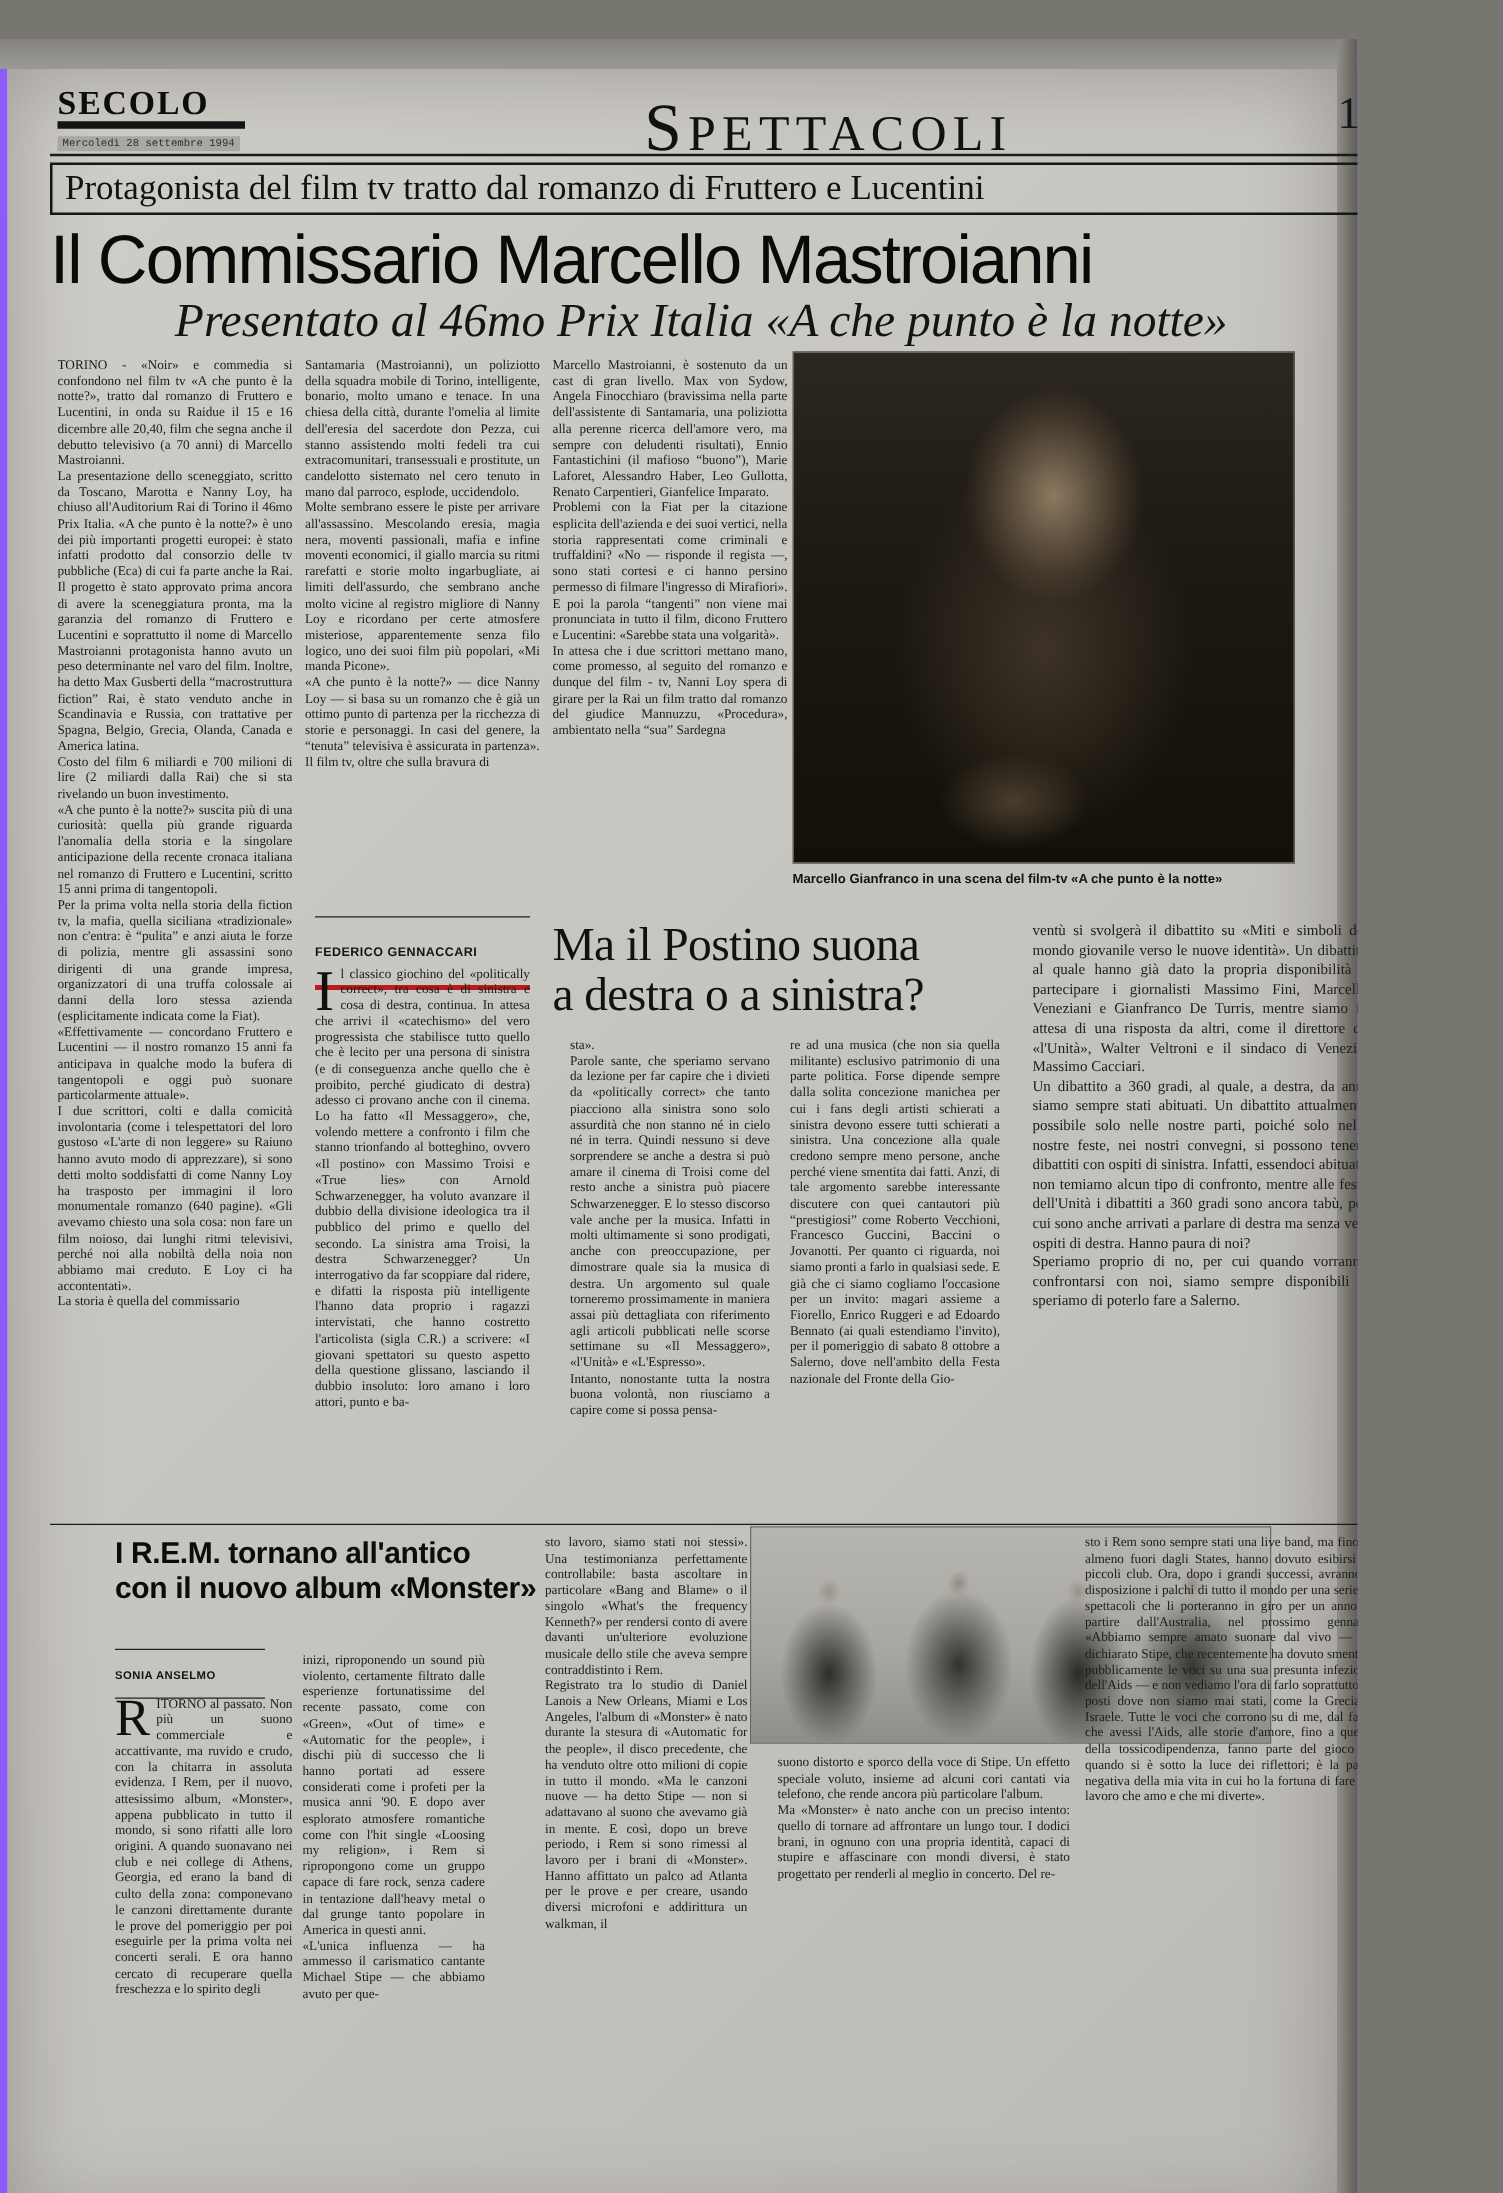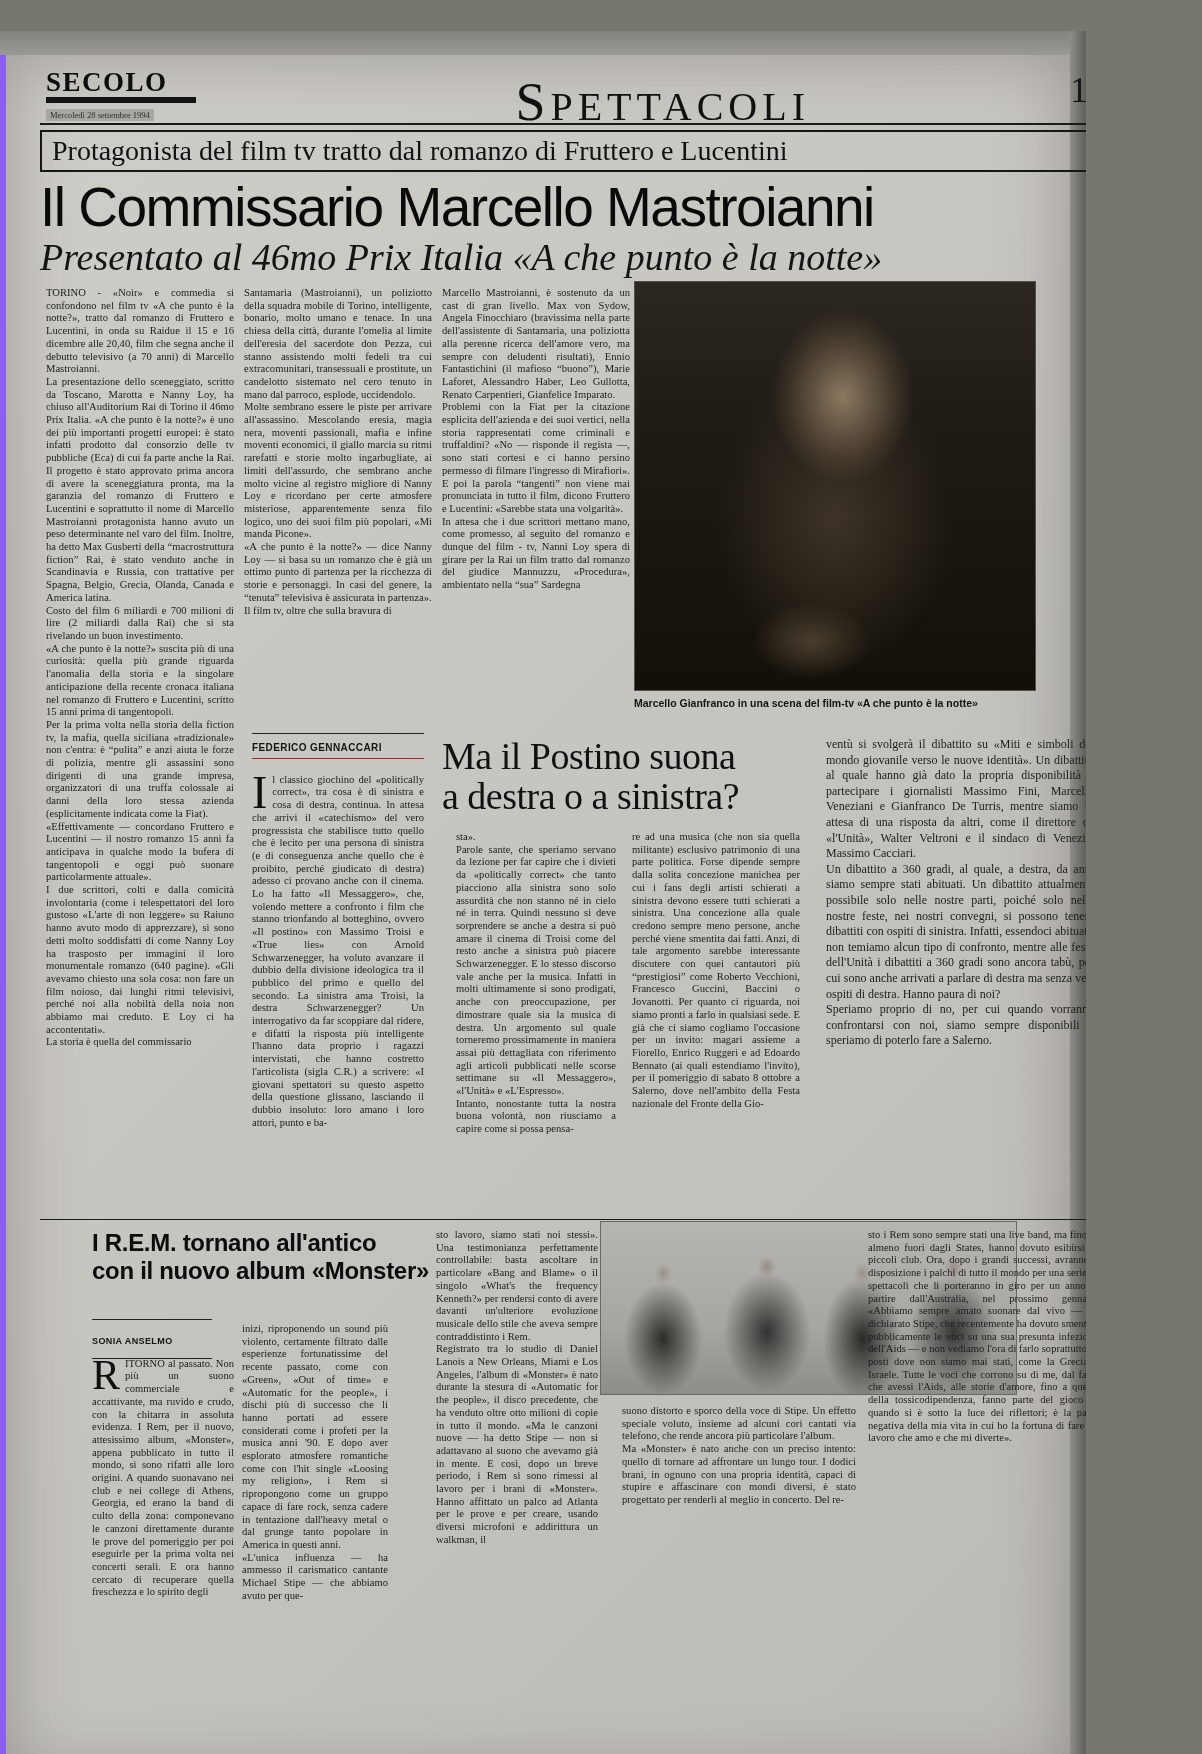--- a/index.html
+++ b/index.html
@@ -8,42 +8,42 @@
   .paper{position:absolute;left:6px;top:24px;right:16px;bottom:4px;
          background:linear-gradient(135deg,#cfcdc8 0%,#c7c5c0 45%,#bcbab5 100%);
          box-shadow:inset 0 0 70px rgba(60,58,52,.35);}
   .edge{position:absolute;}
   .edge.top{left:0;top:0;width:100%;height:24px;background:linear-gradient(180deg,#83827d,#9a9994);}
   .edge.right{right:0;top:0;width:16px;height:100%;background:linear-gradient(90deg,#8e8d88,#5f5e59);}
   .abs{position:absolute;}
 
   .masthead{font-weight:700;font-size:27px;letter-spacing:1.5px;color:#0d0d0d;}
   .masthead-bar{height:6px;background:#141414;}
-  .masthead-date{font-family:Liberation Serif, serif;font-size:8.5px;color:#2e2e2c;
+  .masthead-date{font-family:Liberation Mono, monospace;font-size:8.5px;color:#2e2e2c;
                  background:#a9a7a2;padding:1px 4px;display:inline-block;}
   .section-title{font-size:40px;letter-spacing:5px;color:#111;text-align:right;}
   .section-title::first-letter{font-size:54px;}
   .page-number{font-size:36px;color:#161616;}
   .rule{background:#1a1a1a;}
 
   .kicker-box{border:2px solid #161616;height:38px;line-height:38px;padding-left:10px;
               font-size:28px;color:#121212;white-space:nowrap;overflow:hidden;}
   .headline-main{font-family:"Liberation Sans","DejaVu Sans",sans-serif;font-weight:400;
                  font-size:55px;letter-spacing:-1.5px;color:#0a0a0a;white-space:nowrap;}
   .subhead{font-style:italic;font-size:38px;color:#141414;white-space:nowrap;}
 
   .col{font-size:10.6px;line-height:1.2;text-align:justify;color:#1c1c1c;
        white-space:pre-line;overflow:hidden;}
   .it{}
   .dropcap{float:left;font-size:46px;line-height:38px;padding-right:5px;color:#101010;}
   .dropcap.r{font-size:42px;line-height:34px;}
 
   .byline{font-family:"Liberation Sans","DejaVu Sans",sans-serif;font-weight:700;
           font-size:10px;letter-spacing:.4px;color:#141414;}
-  .byline-box{border-top:1px solid #222;border-bottom:1px solid #b91c1c;padding:3px 0;}
+  .byline-box{border-top:1px solid #222;border-bottom:4px solid #b91c1c;padding:18px 0;}
   .byline-box2{border-top:1px solid #222;border-bottom:1px solid #222;padding:10px 0;}
 
   .mid-headline{font-size:38px;line-height:1.04;letter-spacing:-.5px;color:#111;white-space:pre-line;}
   .rem-headline{font-family:"Liberation Sans","DejaVu Sans",sans-serif;font-weight:700;
                 font-size:24px;line-height:1.18;letter-spacing:-.3px;color:#0c0c0c;white-space:pre-line;}
   .caption{font-family:"Liberation Sans","DejaVu Sans",sans-serif;font-weight:700;
            font-size:10.5px;color:#131313;}
 
   .photo-mastroianni{border:1px solid #55514a;
     background:
@@ -75,21 +75,21 @@
   <div class="abs masthead-bar" style="left:46px;top:66px;width:150px;"></div>
   <div class="abs" style="left:46px;top:73px;">
     <span class="masthead-date">Mercoledì 28 settembre 1994</span>
   </div>
   <div class="abs section-title" style="left:350px;top:40px;width:460px;">SPETTACOLI</div>
   <div class="abs page-number" style="left:1070px;top:38px;">15</div>
   <div class="abs rule" style="left:40px;top:92px;width:1062px;height:2px;"></div>
 
   <div class="abs kicker-box" style="left:40px;top:99px;width:1050px;">Protagonista del film tv tratto dal romanzo di Fruttero e Lucentini</div>
   <div class="abs headline-main" style="left:40px;top:144px;width:1062px;">Il Commissario Marcello Mastroianni</div>
-  <div class="abs subhead" style="left:40px;top:204px;width:1062px;">Presentato al 46mo Prix Italia «A che punto è la notte»</div>
+  <div class="abs subhead" style="left:30px;top:204px;width:1062px;text-align:center;">Presentato al 46mo Prix Italia «A che punto è la notte»</div>
 
   <div class="abs col" style="left:46px;top:256px;width:188px;height:926px;">TORINO - «Noir» e commedia si confondono nel film tv «A che punto è la notte?», tratto dal romanzo di Fruttero e Lucentini, in onda su Raidue il 15 e 16 dicembre alle 20,40, film che segna anche il debutto televisivo (a 70 anni) di Marcello Mastroianni.
 La presentazione dello sceneggiato, scritto da Toscano, Marotta e Nanny Loy, ha chiuso all'Auditorium Rai di Torino il 46mo Prix Italia. «A che punto è la notte?» è uno dei più importanti progetti europei: è stato infatti prodotto dal consorzio delle tv pubbliche (Eca) di cui fa parte anche la Rai. Il progetto è stato approvato prima ancora di avere la sceneggiatura pronta, ma la garanzia del romanzo di Fruttero e Lucentini e soprattutto il nome di Marcello Mastroianni protagonista hanno avuto un peso determinante nel varo del film. Inoltre, ha detto Max Gusberti della “macrostruttura fiction” Rai, è stato venduto anche in Scandinavia e Russia, con trattative per Spagna, Belgio, Grecia, Olanda, Canada e America latina.
 Costo del film 6 miliardi e 700 milioni di lire (2 miliardi dalla Rai) che si sta rivelando un buon investimento.
 «A che punto è la notte?» suscita più di una curiosità: quella più grande riguarda l'anomalia della storia e la singolare anticipazione della recente cronaca italiana nel romanzo di Fruttero e Lucentini, scritto 15 anni prima di tangentopoli.
 Per la prima volta nella storia della fiction tv, la mafia, quella siciliana «tradizionale» non c'entra: è “pulita” e anzi aiuta le forze di polizia, mentre gli assassini sono dirigenti di una grande impresa, organizzatori di una truffa colossale ai danni della loro stessa azienda (esplicitamente indicata come la Fiat).
 «Effettivamente — concordano Fruttero e Lucentini — il nostro romanzo 15 anni fa anticipava in qualche modo la bufera di tangentopoli e oggi può suonare particolarmente attuale».
 I due scrittori, colti e dalla comicità involontaria (come i telespettatori del loro gustoso «L'arte di non leggere» su Raiuno hanno avuto modo di apprezzare), si sono detti molto soddisfatti di come Nanny Loy ha trasposto per immagini il loro monumentale romanzo (640 pagine). «Gli avevamo chiesto una sola cosa: non fare un film noioso, dai lunghi ritmi televisivi, perché noi alla nobiltà della noia non abbiamo mai creduto. E Loy ci ha accontentati».
 La storia è quella del commissario</div>
   <div class="abs col" style="left:244px;top:256px;width:188px;height:438px;">Santamaria (Mastroianni), un poliziotto della squadra mobile di Torino, intelligente, bonario, molto umano e tenace. In una chiesa della città, durante l'omelia al limite dell'eresia del sacerdote don Pezza, cui stanno assistendo molti fedeli tra cui extracomunitari, transessuali e prostitute, un candelotto sistemato nel cero tenuto in mano dal parroco, esplode, uccidendolo.

